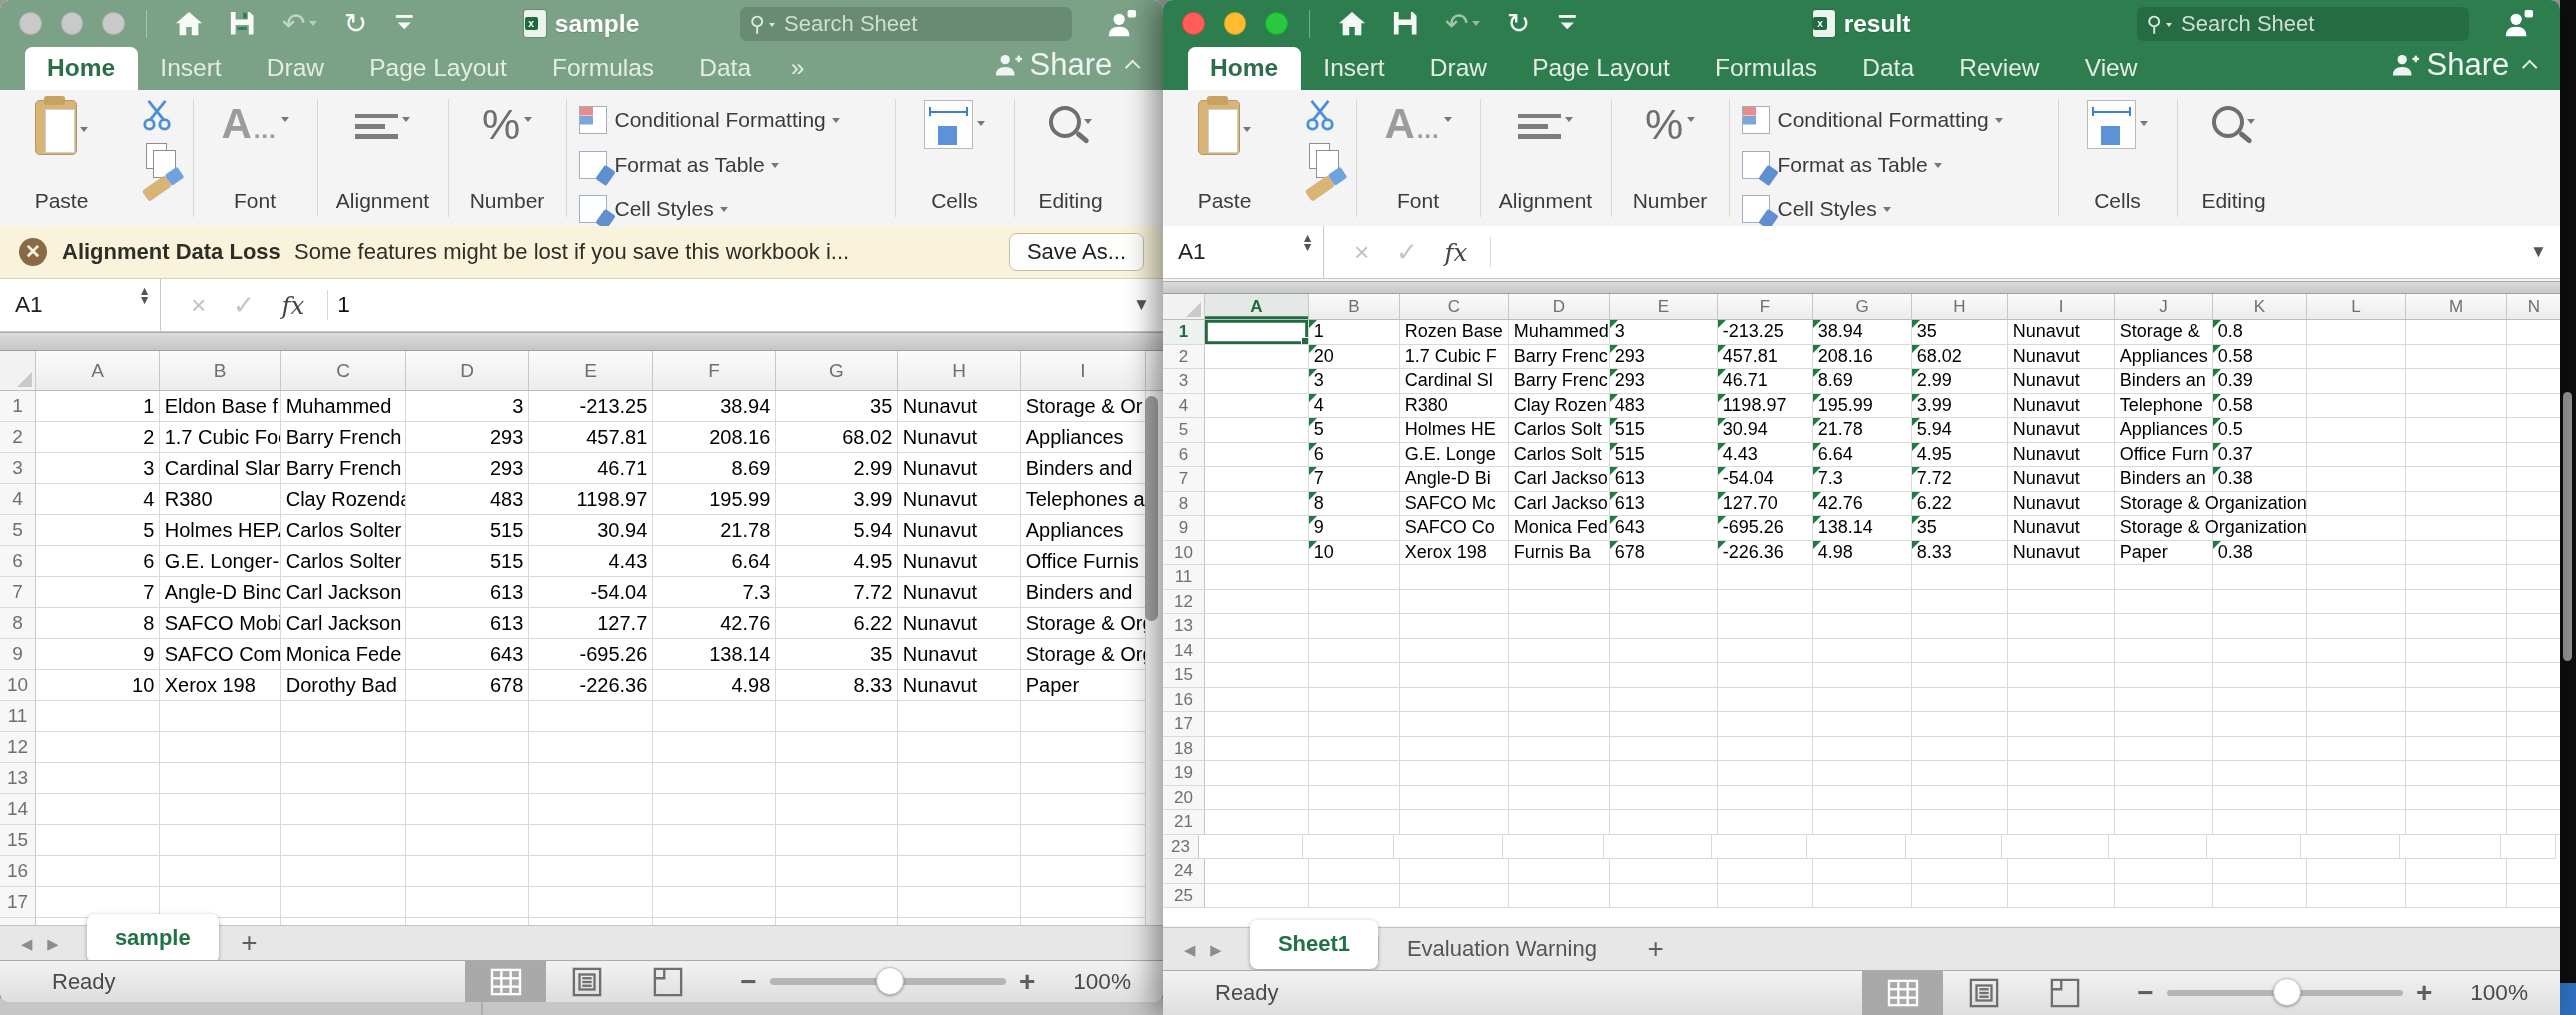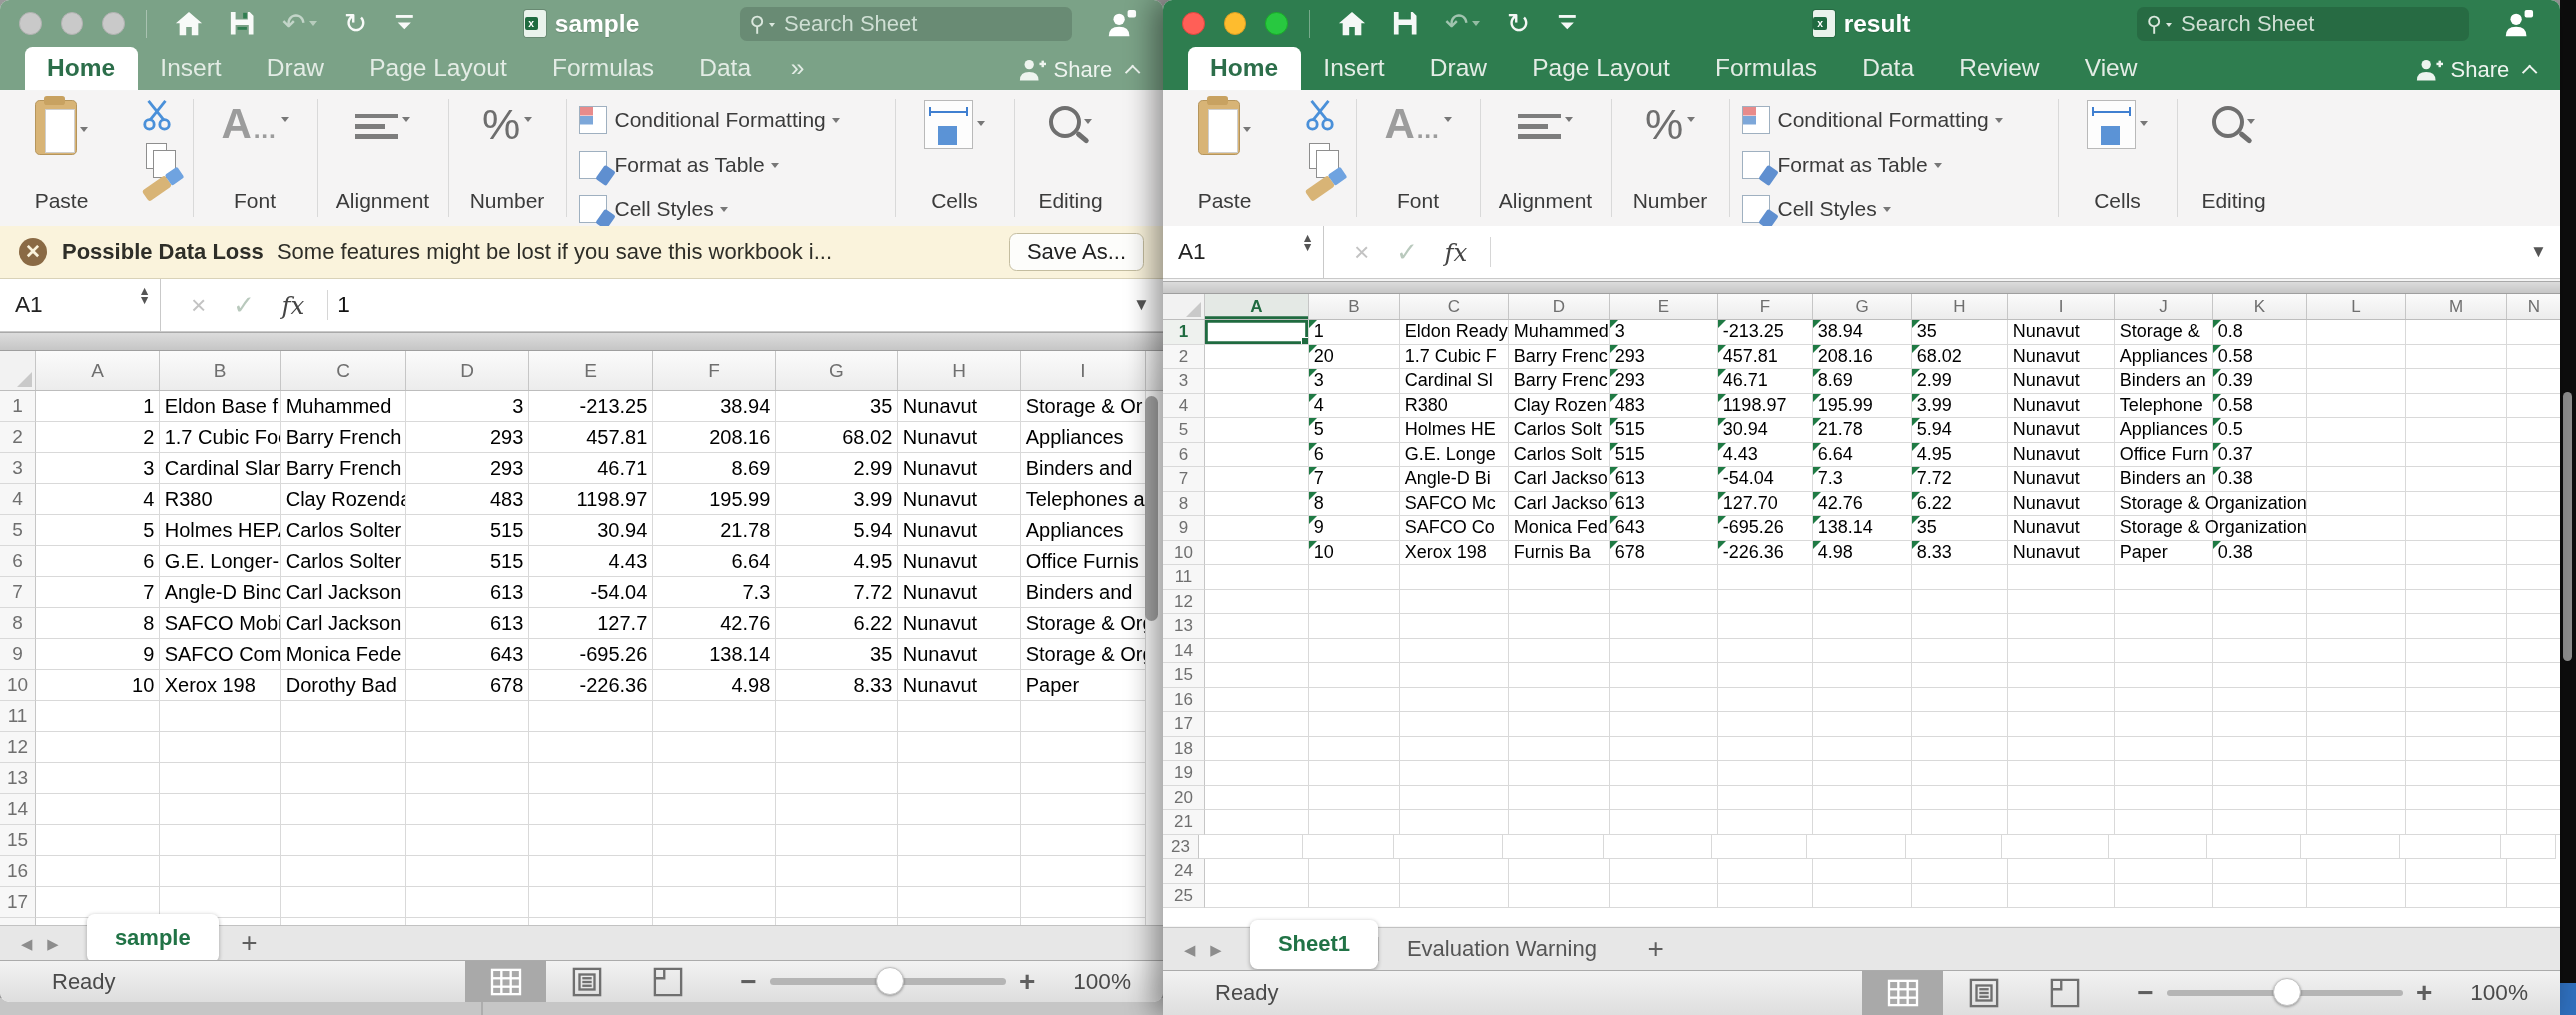--- a/index.html
+++ b/index.html
@@ -38,21 +38,21 @@
   .search-box input::placeholder{color:#cfdfd4;}
   .mag{font-size:21px;margin-right:1.9px;color:#dbe8de;}
   .mini-caret{width:0;height:0;border-left:3.8px solid transparent;border-right:3.8px solid transparent;border-top:4.7px solid #dbe8de;margin:3.8px 7.5px 0 1.9px;}
   .profile{position:absolute;top:7.5px;right:26.4px;}
 
   
   .menu-tabs{display:flex;align-items:flex-end;height:43px;padding-left:24.5px;flex:1;}
   .mtab{color:#e3ece5;font-size:24.5px;padding:6.6px 22.6px 8.5px;border-radius:7.5px 7.5px 0 0;}
   .mtab.active{background:#fff;color:#2c6e4a;font-weight:bold;}
   .overflow-chevrons{color:#e3ece5;font-size:24.5px;padding:6.6px 17px 8.5px;}
-  .share-area{display:flex;align-items:center;color:#eef4ef;font-size:22px;margin:0 24.5px 7.5px 0;}
+  .share-area{display:flex;align-items:center;color:#eef4ef;font-size:31px;margin:0 24.5px 7.5px 0;}
   .share-area svg{margin-right:7.5px;}
   .up-chev{width:11.3px;height:11.3px;border-left:2.8px solid #eef4ef;border-top:2.8px solid #eef4ef;transform:rotate(45deg);margin-left:15px;margin-top:5.7px;}
 
   
   .ribbon{position:absolute;left:0;right:0;top:91px;height:136px;background:#f5f4f4;border-bottom:0.9px solid #cbcbcb;}
   .rsep{position:absolute;top:7.5px;bottom:9.4px;width:0.9px;background:#d9d9d9;}
   .rgroup{position:absolute;top:0;height:100%;text-align:center;}
   .rlabel{position:absolute;left:0;right:0;bottom:13.2px;font-size:21px;color:#3b3b3b;}
   .bigicon{position:absolute;left:0;right:0;top:9.4px;display:flex;justify-content:center;align-items:flex-start;}
   
@@ -344,21 +344,21 @@
         <div class="bigicon" style="top:15px;">
             <span class="mgl"></span>
             <span class="caret" style="border-top-color:#777;margin-top:13.2px;"></span>
           </div>
         <div class="rlabel">Editing</div>
       </div>
     </div>
 
     <div class="warnbar">
       <span class="warn-x">✕</span>
-      <span class="warn-title">Possible Data Loss</span>
+      <span class="warn-title">Alignment Data Loss</span>
       <span class="warn-msg">Some features might be lost if you save this workbook i...</span>
       <span class="saveas-btn">Save As...</span>
     </div>
 
     <div class="formulabar">
       <div class="namebox">
         <span>A1</span>
         <span class="steppers">
             <span>▲</span>
             <span>▼</span>
@@ -852,21 +852,21 @@
           <div class="colh" style="width: 98px;">J</div>
           <div class="colh" style="width: 94px;">K</div>
           <div class="colh" style="width: 99px;">L</div>
           <div class="colh" style="width: 101px;">M</div>
           <div class="colh" style="width: 55px;">N</div>
         </div>
         <div class="grow">
           <div class="rowh selrow" style="width: 42px;">1</div>
           <div class="gcell selcell" style="width: 104px; text-align: left;"></div>
           <div class="gcell" style="width: 91px; text-align: left;">1<span class="tri"></span></div>
-          <div class="gcell" style="width: 109px; text-align: left;">Eldon Ready</div>
+          <div class="gcell" style="width: 109px; text-align: left;">Rozen Base</div>
           <div class="gcell" style="width: 101px; text-align: left;">Muhammed</div>
           <div class="gcell" style="width: 108px; text-align: left;">3<span class="tri"></span></div>
           <div class="gcell" style="width: 95px; text-align: left;">-213.25<span class="tri"></span></div>
           <div class="gcell" style="width: 99px; text-align: left;">38.94<span class="tri"></span></div>
           <div class="gcell" style="width: 96px; text-align: left;">35<span class="tri"></span></div>
           <div class="gcell" style="width: 107px; text-align: left;">Nunavut</div>
           <div class="gcell" style="width: 98px; text-align: left;">Storage &amp;</div>
           <div class="gcell" style="width: 94px; text-align: left;">0.8<span class="tri"></span></div>
           <div class="gcell" style="width: 99px; text-align: left;"></div>
           <div class="gcell" style="width: 101px; text-align: left;"></div>

